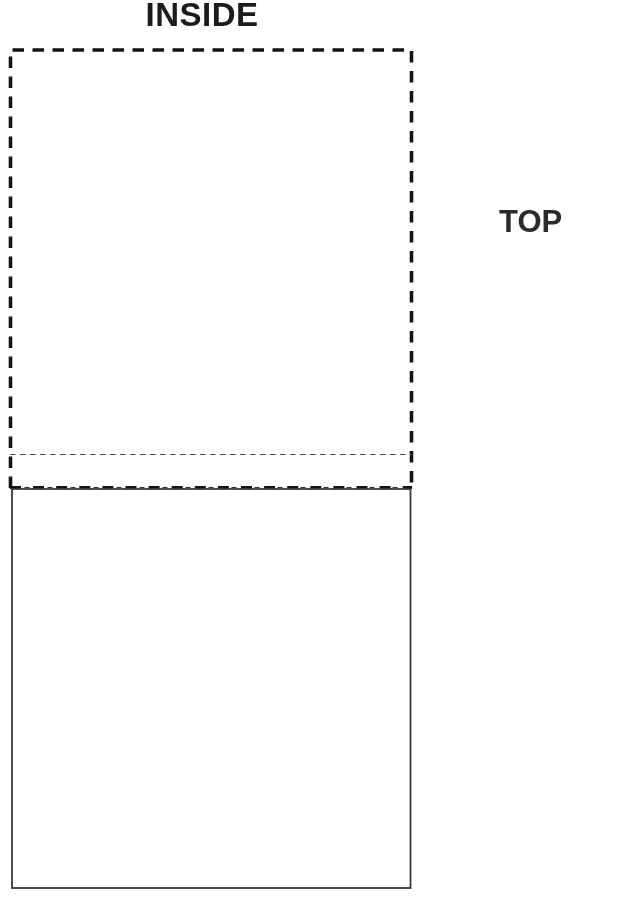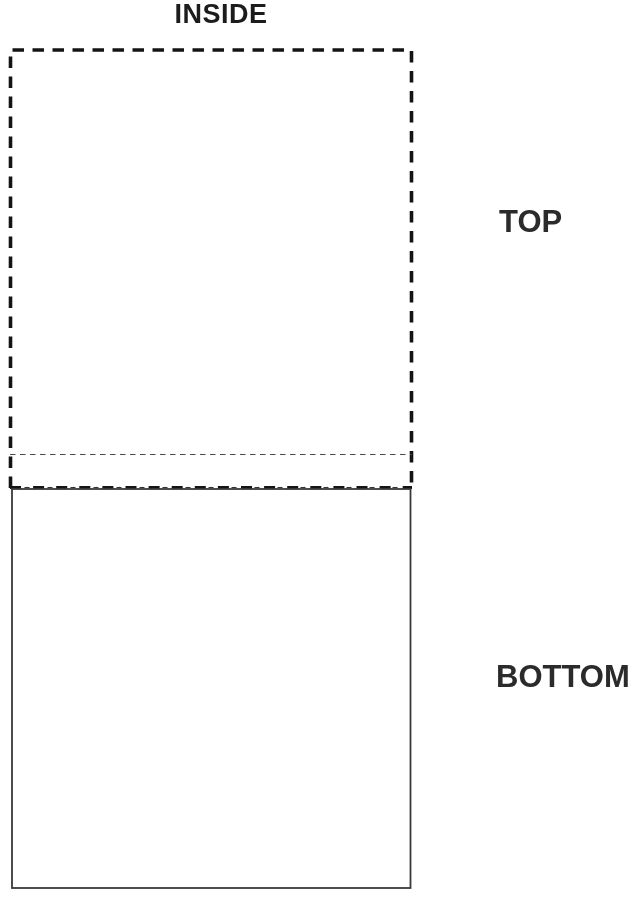--- a/index.html
+++ b/index.html
@@ -18,26 +18,25 @@
     position: absolute;
     inset: 0;
     background: #ffffff;
   }
   .diagram-title {
     position: absolute;
     left: 0;
     top: 0;
     width: 404px; 
     text-align: center;
-    font-size: 27px;
+    font-size: 33px;
     font-weight: bold;
     letter-spacing: 0.5px;
     color: #1c1c1c;
     line-height: 29px;
-    padding-left: 19px;
   }
   .side-label {
     position: absolute;
     font-size: 31px;
     font-weight: 700;
     color: #2b2b2b;
     line-height: 32px;
     white-space: nowrap;
   }
   .top-label {
@@ -68,15 +67,14 @@
     <line x1="10" y1="454.5" x2="412" y2="454.5" stroke="#4a4a4a" stroke-width="1.2" stroke-dasharray="5.5 4.5"></line>
 
     <line x1="10" y1="487.5" x2="412" y2="487.5" stroke="#141414" stroke-width="3" stroke-dasharray="11 6 0.1 6" stroke-linecap="butt"></line>
     <line x1="10" y1="487.5" x2="412" y2="487.5" stroke="#333333" stroke-width="1.2" stroke-dasharray="5 18" stroke-dashoffset="-14.5"></line>
 
     <rect x="12" y="489" width="398.5" height="399" fill="none" stroke="#3a3a3a" stroke-width="1.8"></rect>
   </svg>
 
   <div class="side-label top-label">TOP</div>
 
-  <div class="side-label bottom-label">BOTTOM</div>
 
 </div>
 
 </body></html>

